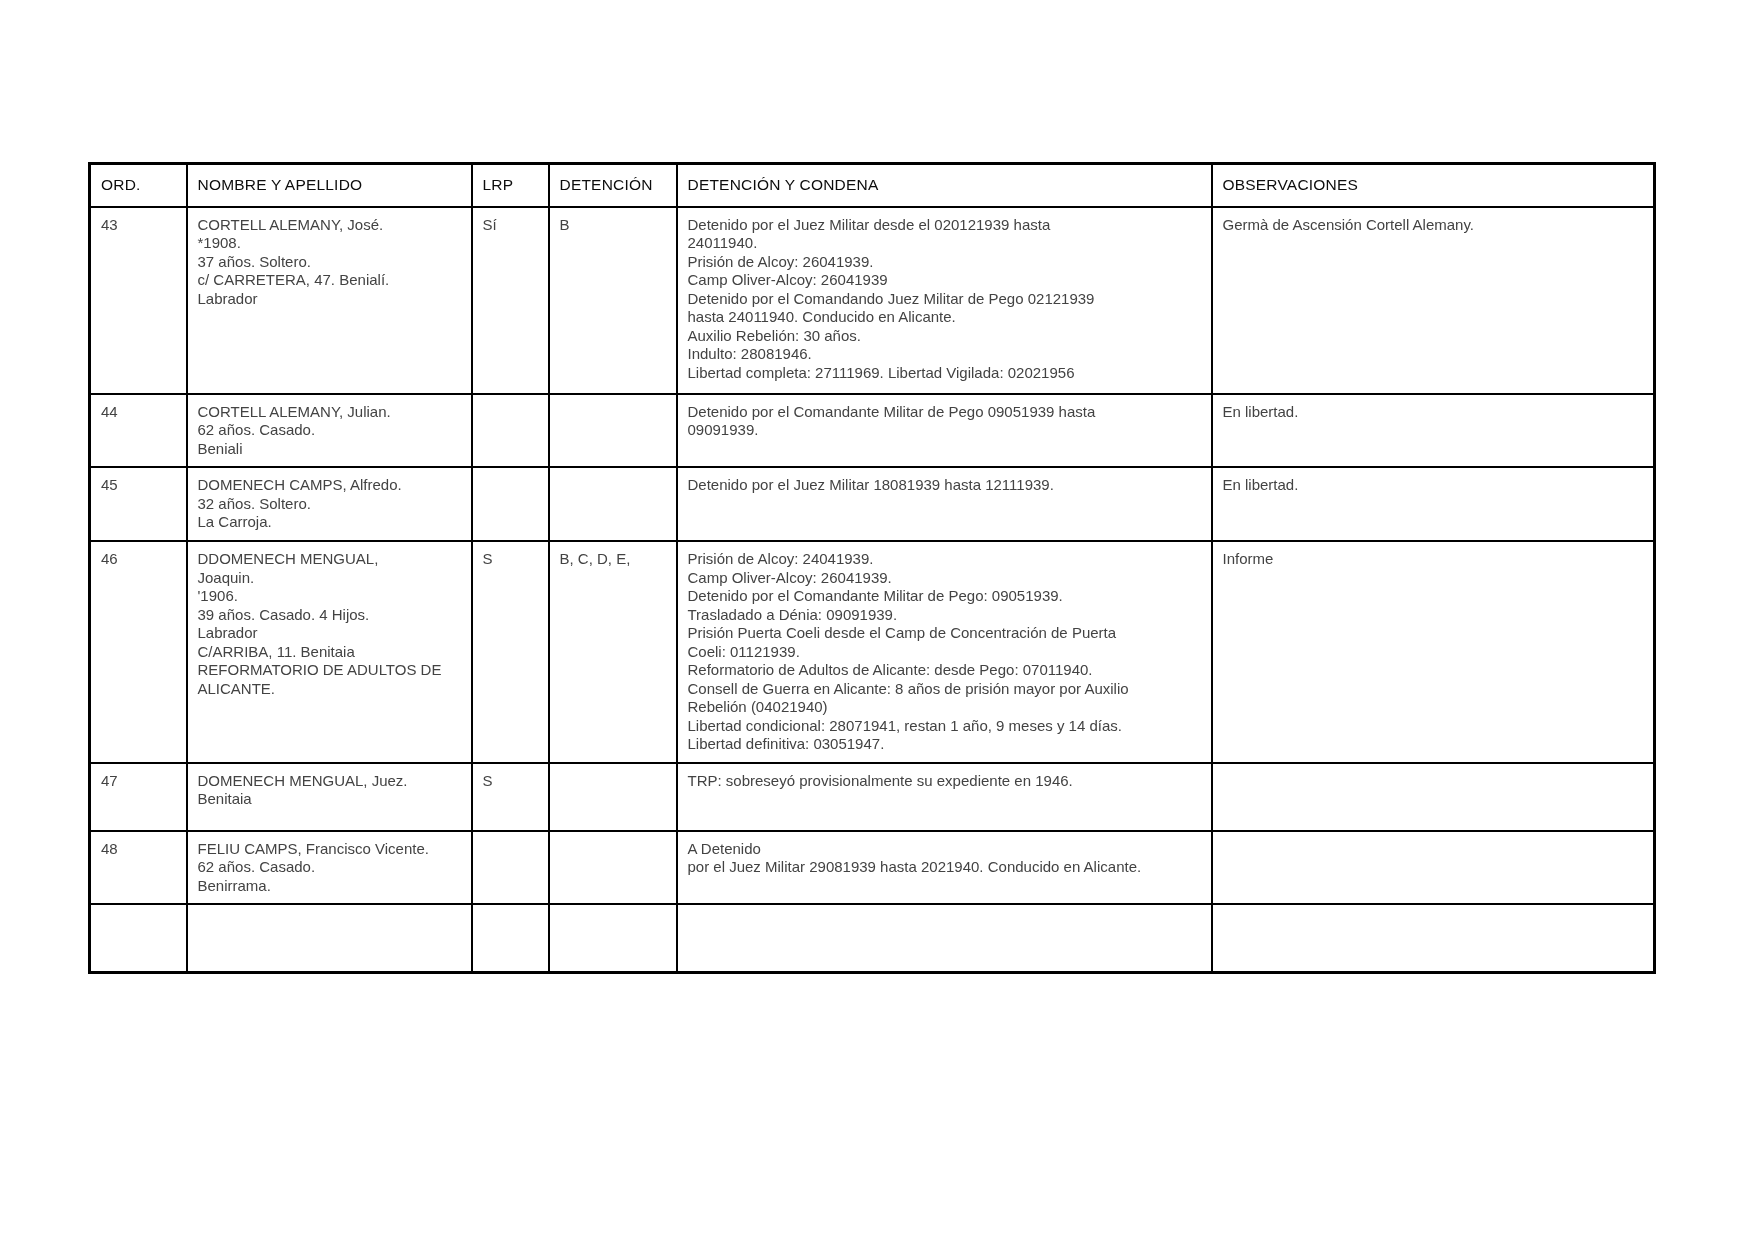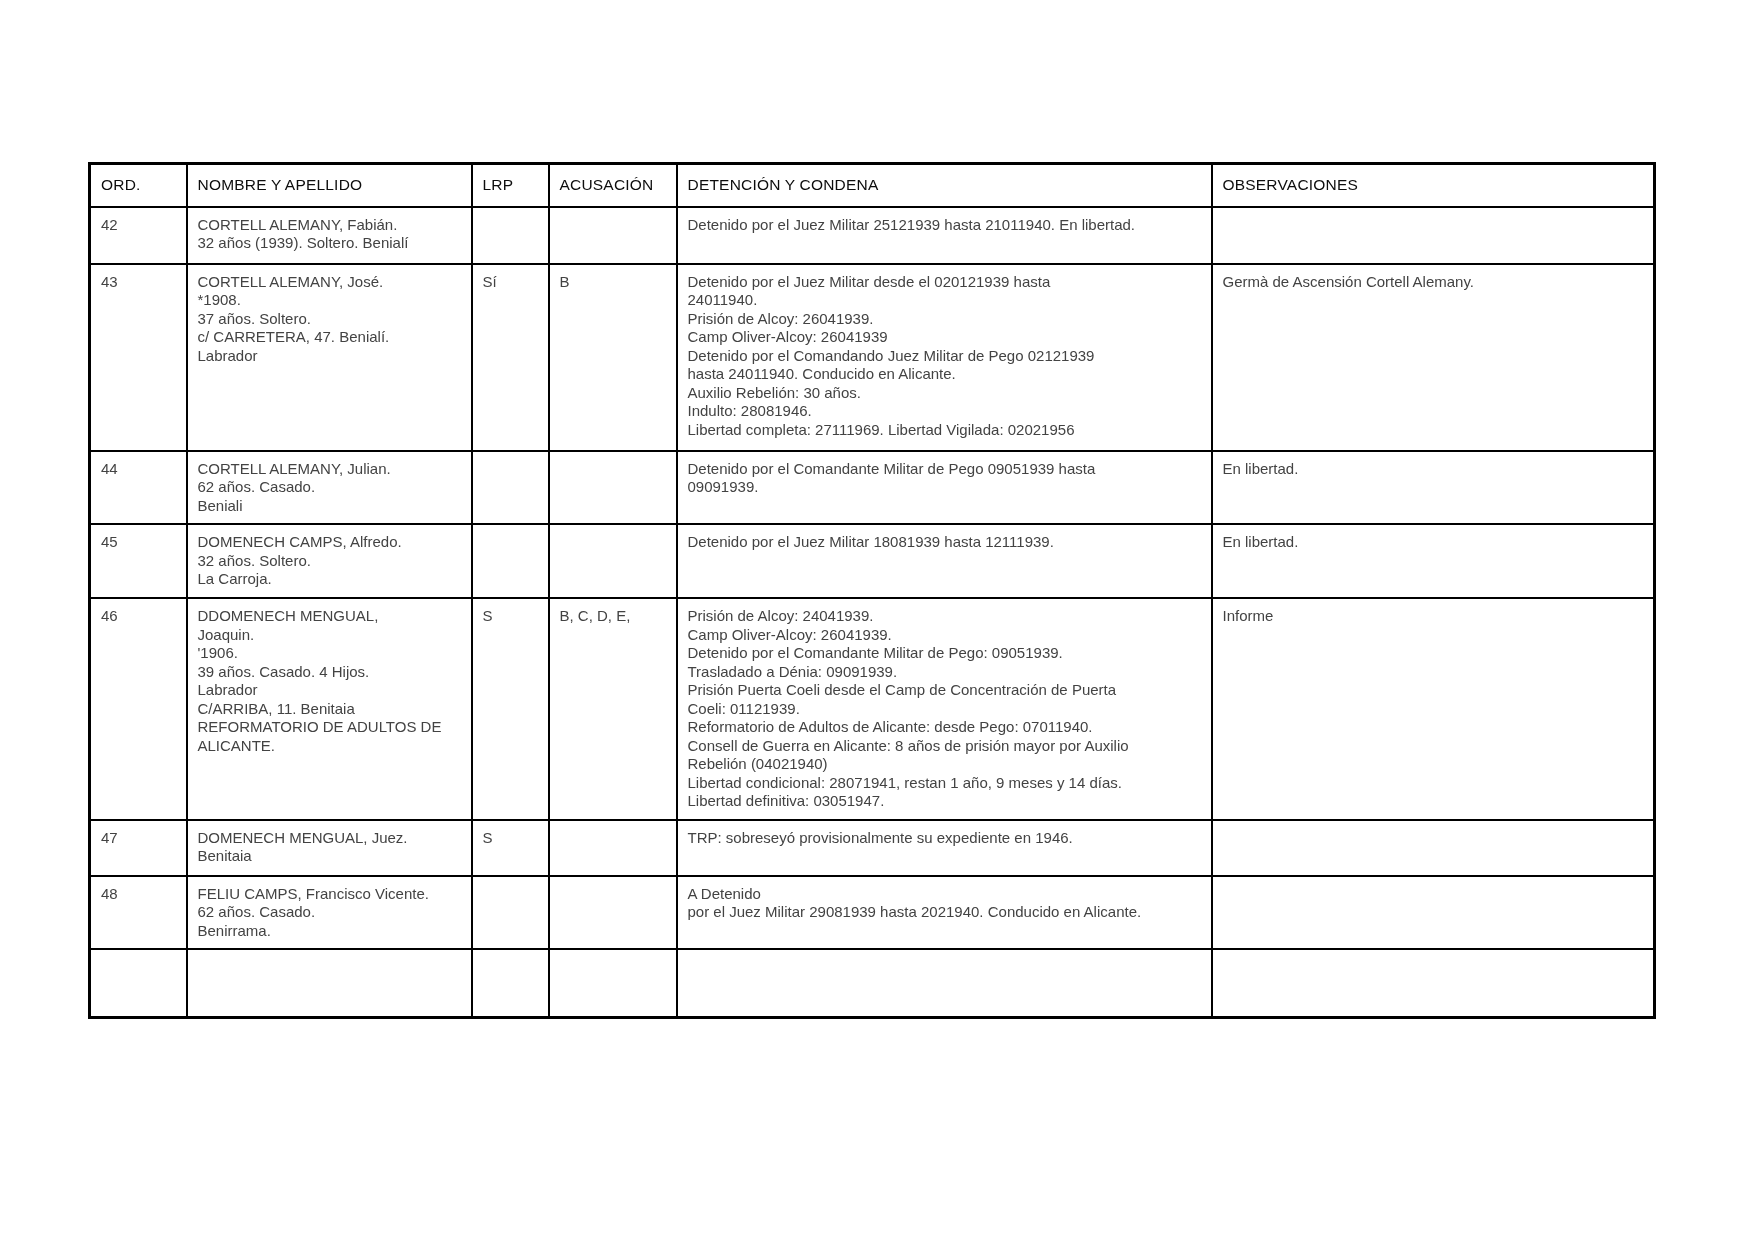--- a/index.html
+++ b/index.html
@@ -51,56 +51,47 @@
     color: #434343;
     line-height: 18.5px;
     white-space: pre-line;
   }
   tr.hdr      { height: 43px; }
   tr.row-42   { height: 57px; }
   tr.row-43   { height: 187px; }
   tr.row-44   { height: 71px; }
   tr.row-45   { height: 74px; }
   tr.row-46   { height: 214px; }
-  tr.row-47   { height: 56px; }
+  tr.row-47   { height: 68px; }
   tr.row-48   { height: 68px; }
 </style>
 </head>
 <body>
 
 <div class="page">
   <table class="register">
     <colgroup>
       <col style="width:97px">
       <col style="width:285px">
       <col style="width:77px">
       <col style="width:128px">
       <col style="width:535px">
       <col style="width:443px">
     </colgroup>
     <thead>
       <tr class="hdr">
         <th>ORD.</th>
         <th>NOMBRE Y APELLIDO</th>
         <th>LRP</th>
-        <th>ACUSACIÓN</th>
+        <th>DETENCIÓN</th>
         <th>DETENCIÓN Y CONDENA</th>
         <th>OBSERVACIONES</th>
       </tr>
     </thead>
     <tbody>
-      <tr class="row-42">
-        <td>42</td>
-        <td>CORTELL ALEMANY, Fabián.
-32 años (1939). Soltero. Benialí</td>
-        <td></td>
-        <td></td>
-        <td>Detenido por el Juez Militar 25121939 hasta 21011940. En libertad.</td>
-        <td></td>
-      </tr>
       <tr class="row-43">
         <td>43</td>
         <td>CORTELL ALEMANY, José.
 *1908.
 37 años. Soltero.
 c/ CARRETERA, 47. Benialí.
 Labrador</td>
         <td>Sí</td>
         <td>B</td>
         <td>Detenido por el Juez Militar desde el 020121939 hasta

